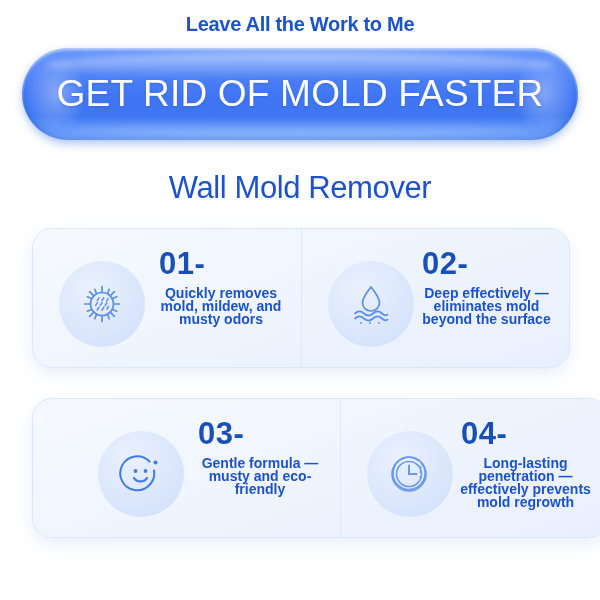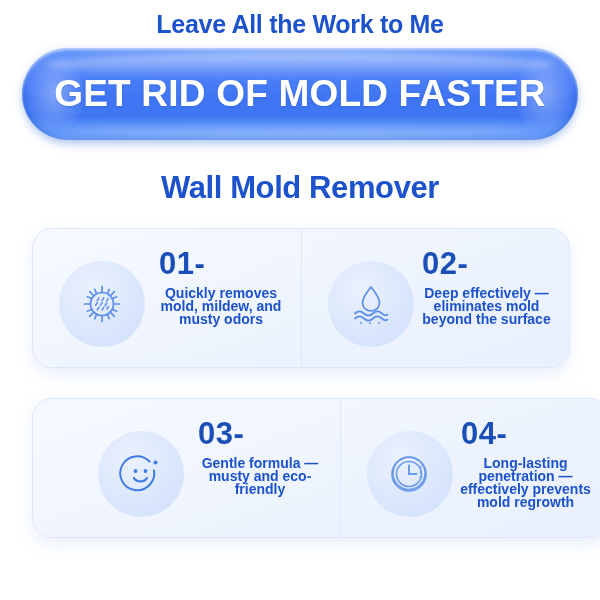--- a/index.html
+++ b/index.html
@@ -15,21 +15,21 @@
     position: relative;
   }
 
   
   .tagline {
     position: absolute;
     top: 8px;
     left: 0;
     width: 600px;
     text-align: center;
-    font-size: 25px;
+    font-size: 20px;
     font-weight: bold;
     letter-spacing: -0.3px;
     color: #1c52cc;
     line-height: 32px;
   }
 
   
   .pill-wrap {
     position: absolute;
     left: 22px;
@@ -104,35 +104,35 @@
   .cap.right { right: 4px; }
 
   .pill-text {
     position: absolute;
     inset: 0;
     display: flex;
     align-items: center;
     justify-content: center;
     color: #ffffff;
     font-size: 37px;
-    font-weight: bold;
+    font-weight: normal;
     letter-spacing: 0.2px;
     text-shadow: 0 1px 2px rgba(30,80,190,0.35);
     z-index: 3;
     white-space: nowrap;
   }
 
   .subtitle {
     position: absolute;
     top: 168px;
     left: 0;
     width: 600px;
     text-align: center;
     font-size: 31px;
-    font-weight: bold;
+    font-weight: normal;
     letter-spacing: -0.4px;
     color: #1c52cc;
     line-height: 40px;
   }
 
   
   .panel {
     position: absolute;
     left: 32px;
     width: 536px;

